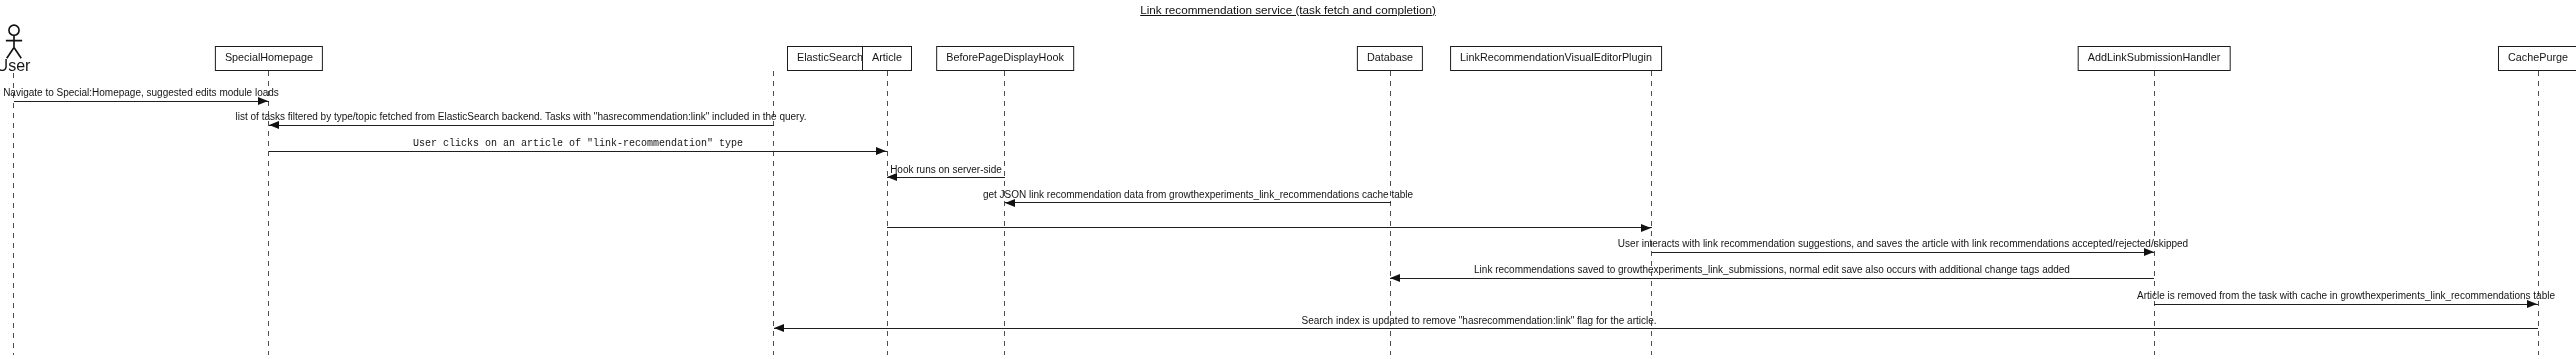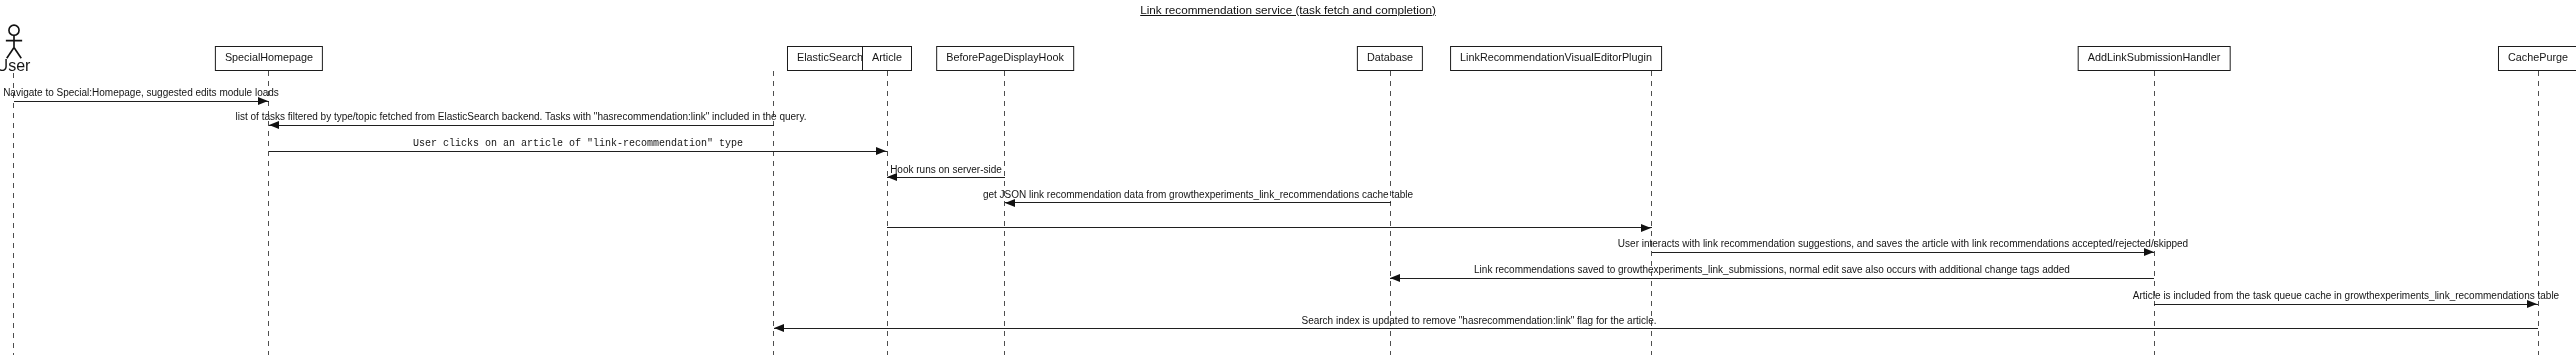--- a/index.html
+++ b/index.html
@@ -80,18 +80,18 @@
     <div class="msg-line" style="left: 887px; width: 765px; top: 227px;"></div>
     <div class="head r" style="left: 1641px; top: 224px;"></div>
     <div class="msg-line" style="left: 1652px; width: 502px; top: 252px;"></div>
     <div class="head r" style="left: 2144px; top: 248px;"></div>
     <div class="msg-label" style="left: 1903px; top: 238px;">User interacts with link recommendation suggestions, and saves the article with link recommendations accepted/rejected/skipped</div>
     <div class="msg-line" style="left: 1390px; width: 764px; top: 278px;"></div>
     <div class="head l" style="left: 1390px; top: 274px;"></div>
     <div class="msg-label" style="left: 1772px; top: 264px;">Link recommendations saved to growthexperiments_link_submissions, normal edit save also occurs with additional change tags added</div>
     <div class="msg-line" style="left: 2154px; width: 384px; top: 304px;"></div>
     <div class="head r" style="left: 2527px; top: 300px;"></div>
-    <div class="msg-label" style="left: 2346px; top: 290px;">Article is included from the task queue cache in growthexperiments_link_recommendations table</div>
+    <div class="msg-label" style="left: 2346px; top: 290px;">Article is removed from the task with cache in growthexperiments_link_recommendations table</div>
     <div class="msg-line" style="left: 774px; width: 1764px; top: 328px;"></div>
     <div class="head l" style="left: 774px; top: 324px;"></div>
     <div class="msg-label" style="left: 1479px; top: 315px;">Search index is updated to remove "hasrecommendation:link" flag for the article.</div>
   </div>
 
 
 </body></html>

